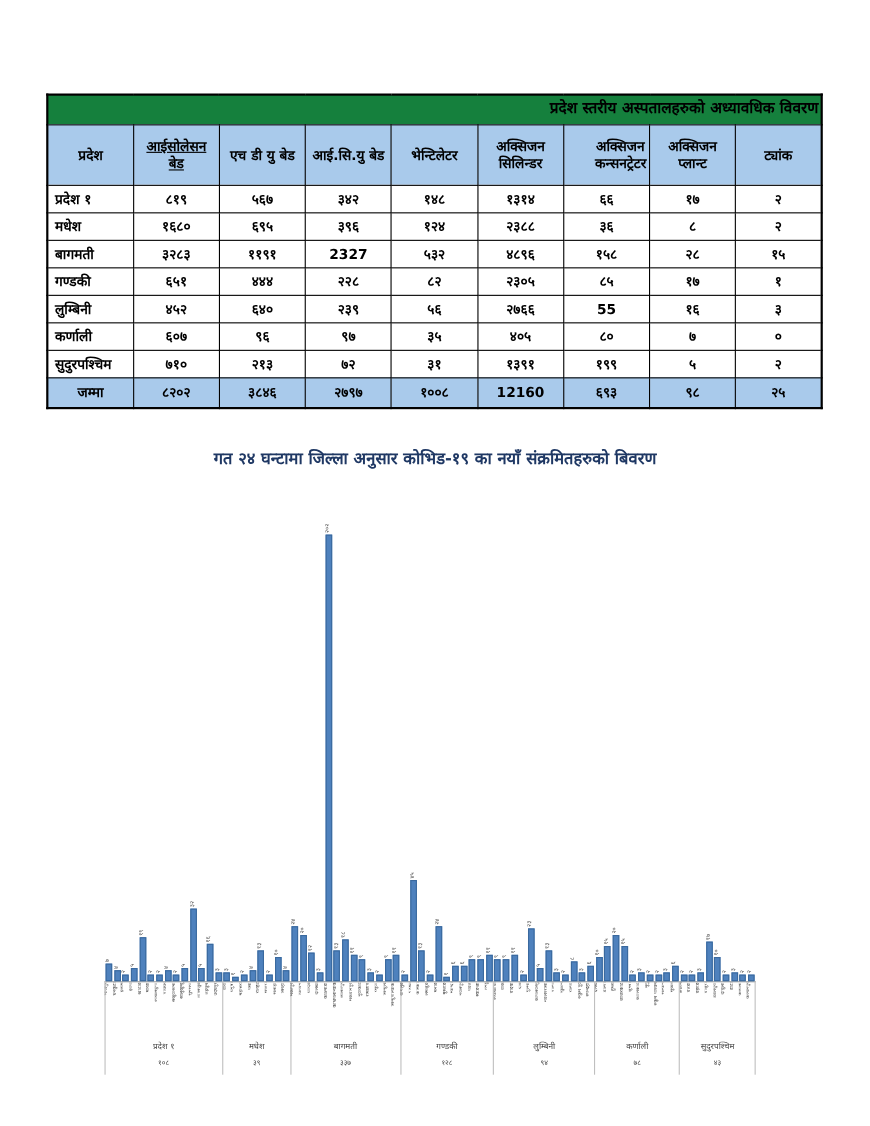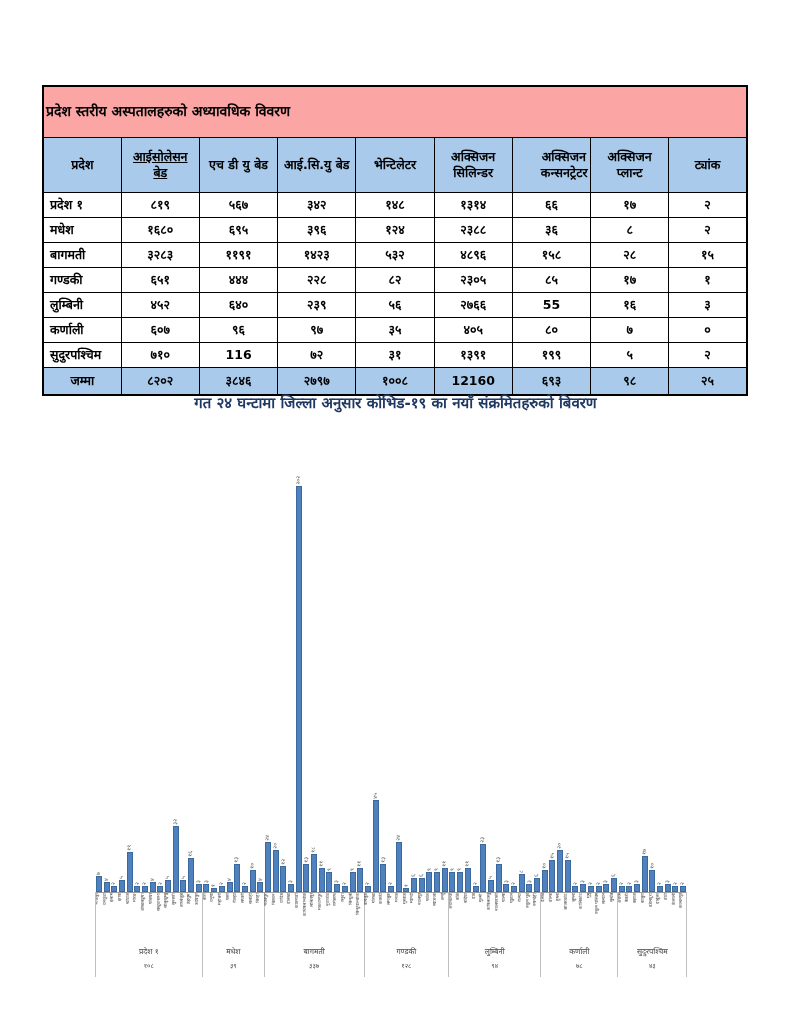--- a/index.html
+++ b/index.html
@@ -5,28 +5,28 @@
   html,body{margin:0;padding:0;}
   body{
     width:791px;height:1024px;background:#ffffff;overflow:hidden;
     font-family:"DejaVu Sans",sans-serif;color:#000;
     position:relative;
   }
   
   .hosp-table-wrap{position:absolute;left:42px;top:85px;width:706px;}
   table.hosp{border-collapse:collapse;width:706px;table-layout:fixed;border:2px solid #000;}
   table.hosp td,table.hosp th{border:1px solid #000;font-size:12.5px;font-weight:bold;padding:1px 3px;line-height:1.25;}
-  table.hosp .title-row td{background:#fca5a5;text-align:left;font-size:14px;padding:16px 2px;}
+  table.hosp .title-row td{background:#15803d;text-align:right;font-size:14px;padding:4px 2px;}
   table.hosp .head-row th{background:#A9CAEB;text-align:center;vertical-align:middle;height:52px;font-size:12.5px;}
   table.hosp .data-row td{background:#fff;text-align:center;height:22px;}
   table.hosp .data-row td.prov{text-align:left;padding-left:6px;}
   table.hosp .total-row td{background:#A9CAEB;text-align:center;height:24px;}
   table.hosp .total-row td.prov{text-align:center;}
   
-  .chart-title{position:absolute;left:0;top:392px;width:791px;text-align:center;
+  .chart-title{position:absolute;left:0;top:406px;width:791px;text-align:center;
     color:#1F3864;font-weight:bold;font-size:15px;}
   .chart{position:absolute;left:95px;top:448px;width:592px;}
   .groups{display:flex;width:592px;}
   .group{position:relative;display:flex;flex-direction:column;}
   .bars-row{display:flex;align-items:flex-end;height:444px;border-bottom:1px solid #9a9a9a;}
   .bar-col{flex:1;display:flex;flex-direction:column;align-items:center;justify-content:flex-end;min-width:0;}
   .bar-val{writing-mode:vertical-rl;transform:rotate(180deg);font-size:5.5px;color:#555;
     line-height:1;margin-bottom:1px;white-space:nowrap;}
   .bar{width:4px;background:#4E81BD;border:0.5px solid #3A699E;}
   .dist-row{display:flex;height:48px;overflow:hidden;}
@@ -78,21 +78,21 @@
           <td>१२४</td>
           <td>२३८८</td>
           <td>३६</td>
           <td>८</td>
           <td>२</td>
         </tr>
         <tr class="data-row">
           <td class="prov">बागमती</td>
           <td>३२८३</td>
           <td>११९१</td>
-          <td>१४२३</td>
+          <td>2327</td>
           <td>५३२</td>
           <td>४८९६</td>
           <td>१५८</td>
           <td>२८</td>
           <td>१५</td>
         </tr>
         <tr class="data-row">
           <td class="prov">गण्डकी</td>
           <td>६५१</td>
           <td>४४४</td>
@@ -121,21 +121,21 @@
           <td>९७</td>
           <td>३५</td>
           <td>४०५</td>
           <td>८०</td>
           <td>७</td>
           <td>०</td>
         </tr>
         <tr class="data-row">
           <td class="prov">सुदुरपश्चिम</td>
           <td>७१०</td>
-          <td>116</td>
+          <td>२१३</td>
           <td>७२</td>
           <td>३१</td>
           <td>१३९१</td>
           <td>१९९</td>
           <td>५</td>
           <td>२</td>
         </tr>
         <tr class="total-row">
           <td class="prov">जम्मा</td>
           <td>८२०२</td>

